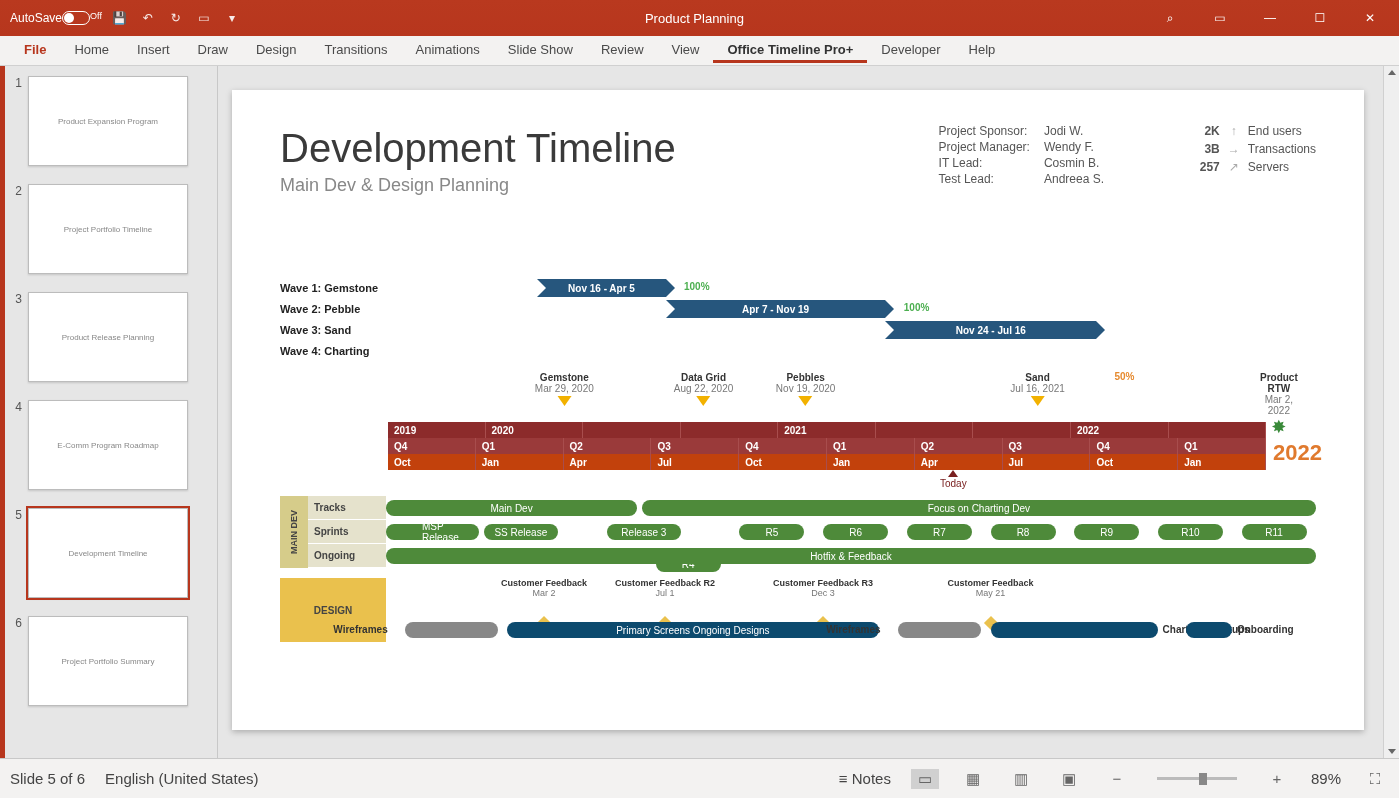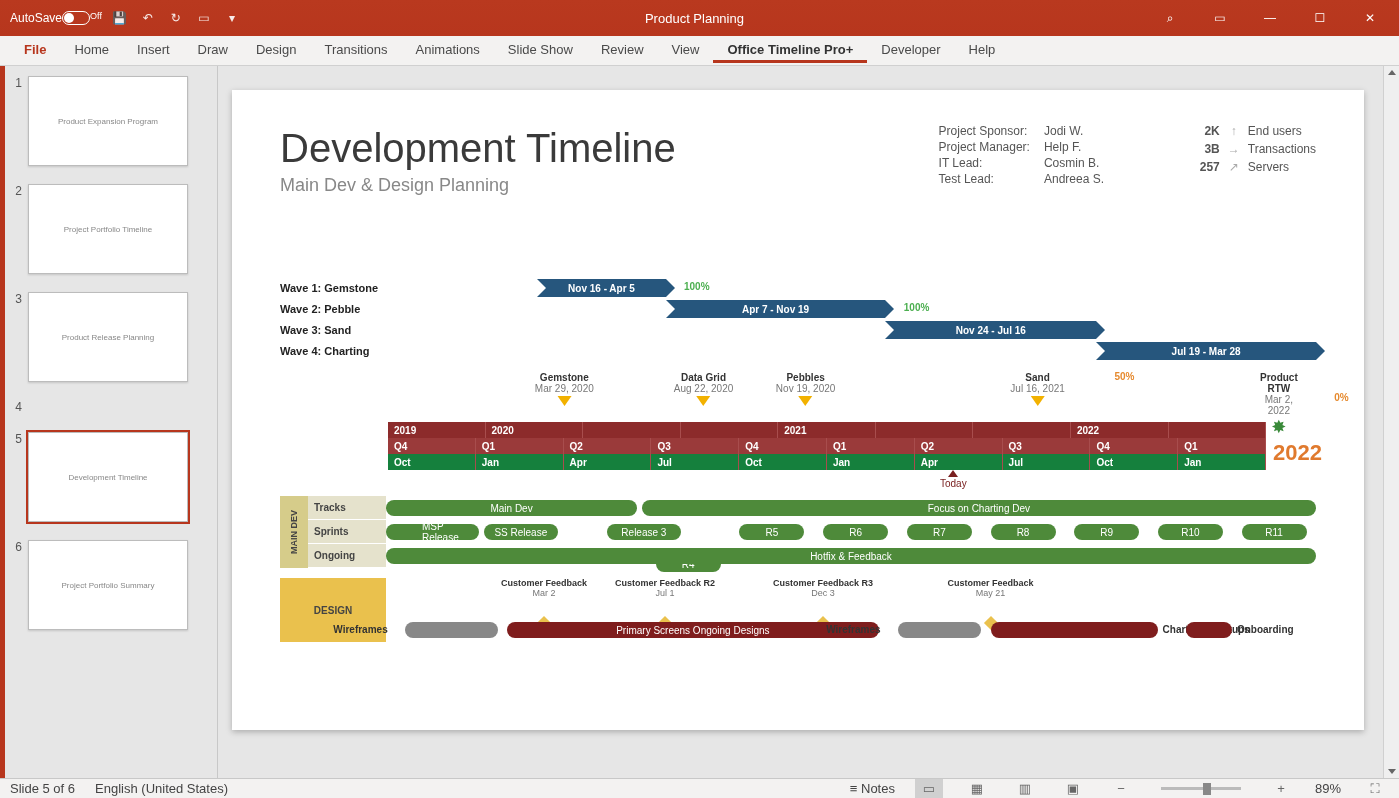--- a/index.html
+++ b/index.html
@@ -66,46 +66,46 @@
   .ms .t2{color:#777;}
   .ms-mark{ width:0;height:0;border-left:7px solid transparent;border-right:7px solid transparent;border-top:10px solid #f2b100; margin:2px auto 0;}
   .ms-star{ color:#3a8a3a; font-size:18px; }
 
   
   .scale{ position:absolute; top:332px; left:156px; right:98px; }
   .scale-row{ display:flex; height:16px; font-size:10px; color:#fff; font-weight:600; }
   .sc-cell{ flex:1; background:#8c2b2b; border-right:1px solid #a84d4d; padding-left:6px; display:flex; align-items:center; }
   .scale-row.top .sc-cell{ background:#8c2b2b; }
   .scale-row.mid .sc-cell{ background:#9a3a3a; }
-  .scale-row.bot .sc-cell{ background:#15803d; }
+  .scale-row.bot .sc-cell{ background:#c2410c; }
   .year-label{ position:absolute; right:-56px; top:18px; font-size:22px; font-weight:700; color:#e07a2e; }
   .today{ position:absolute; top:380px; left:708px; font-size:10px; color:#7a2020; }
   .today::before{content:"";display:block;width:0;height:0;border-left:5px solid transparent;border-right:5px solid transparent;border-bottom:7px solid #7a2020;margin:0 auto 1px;}
 
   
   .lanes{ position:absolute; top:406px; left:48px; right:48px; bottom:24px; font-size:10px; }
   .lane-group{ display:flex; }
   .lg-head{ width:28px; background:#d6cc8a; display:flex; align-items:center; justify-content:center; font-weight:700; font-size:9px; color:#444; }
   .lg-head span{ transform:rotate(-90deg); white-space:nowrap; }
   .lg-rows{ flex:1; }
   .lg-row{ display:flex; align-items:center; height:24px; border-bottom:1px solid #fff; }
   .lg-row .hd{ width:78px; background:#e5e2cc; font-weight:600; color:#444; padding-left:6px; height:100%; display:flex; align-items:center; }
   .lg-row .track{ flex:1; position:relative; height:100%; }
   .pill{ position:absolute; height:16px; top:4px; border-radius:8px; color:#fff; font-size:10px; display:flex; align-items:center; justify-content:center; padding:0 8px; }
   .pill.green{ background:#4e8a3a; }
   .pill.grey{ background:#888; }
-  .pill.purple{ background:#7f1d1d; }
+  .pill.purple{ background:#0c4a6e; }
   .design-head{ width:106px; background:#eac14d; display:flex; align-items:center; justify-content:center; font-weight:700; color:#444; height:64px; }
   .diamond{ position:absolute; width:10px; height:10px; background:#eac14d; transform:rotate(45deg); }
   .dlabel{ position:absolute; text-align:center; transform:translateX(-50%); font-size:9px; }
   .dlabel .t1{ font-weight:600; }
   .dlabel .t2{ color:#777; }
 
   
-  .status { height:20px; background:#f3f2f1; border-top:1px solid #c8c8c8; display:flex; align-items:center; font-size:13px; color:#444; padding:0 10px; gap:20px; }
+  .status { height:40px; background:#f3f2f1; border-top:1px solid #c8c8c8; display:flex; align-items:center; font-size:15px; color:#444; padding:0 10px; gap:20px; }
   .status .spacer{ flex:1; }
   .status .viewbtn{ width:28px; height:20px; display:flex; align-items:center;justify-content:center; color:#666; }
   .status .viewbtn.on{ background:#d0d0d0; }
   .zoom-slider{ width:80px; height:3px; background:#bbb; position:relative; margin:0 6px; }
   .zoom-slider::after{content:"";width:8px;height:12px;background:#888;position:absolute;top:-4px;left:42px;}
 </style>
 </head>
 <body>
 
 <div class="titlebar">
@@ -156,41 +156,42 @@
       <div class="thumb-row">
         <div class="thumb-num">2</div>
         <div class="thumb">Project Portfolio Timeline</div>
       </div>
       <div class="thumb-row">
         <div class="thumb-num">3</div>
         <div class="thumb">Product Release Planning</div>
       </div>
       <div class="thumb-row">
         <div class="thumb-num">4</div>
+        <div class="thumb">E-Comm Program Roadmap</div>
       </div>
       <div class="thumb-row">
         <div class="thumb-num">5</div>
         <div class="thumb sel">Development Timeline</div>
       </div>
       <div class="thumb-row">
         <div class="thumb-num">6</div>
         <div class="thumb">Project Portfolio Summary</div>
       </div>
     </div>
 
   <div class="canvas-wrap">
     <div class="slide">
       <h1>Development Timeline</h1>
       <div class="sub">Main Dev &amp; Design Planning</div>
 
       <div class="meta-block" id="meta">
           <div class="lbl">Project Sponsor:</div>
           <div>Jodi W.</div>
           <div class="lbl">Project Manager:</div>
-          <div>Help F.</div>
+          <div>Wendy F.</div>
           <div class="lbl">IT Lead:</div>
           <div>Cosmin B.</div>
           <div class="lbl">Test Lead:</div>
           <div>Andreea S.</div>
         </div>
       <div class="kpi-block" id="kpis">
           <div class="num">2K</div>
           <div class="kpi-ico">↑</div>
           <div>End users</div>
           <div class="num">3B</div>
@@ -218,24 +219,20 @@
           </div>
           <div class="wave-row">
             <div class="wave-label">Wave 3: Sand</div>
             <div class="wave-track">
               <div class="wave-bar" style="left: 53%; width: 23%;">Nov 24 - Jul 16</div>
               <div class="wave-pct pct-orange" style="left: 78%; top: 2px;">50%</div>
             </div>
           </div>
           <div class="wave-row">
             <div class="wave-label">Wave 4: Charting</div>
-            <div class="wave-track">
-              <div class="wave-bar" style="left: 76%; width: 24%;">Jul 19 - Mar 28</div>
-              <div class="wave-pct pct-orange" style="left: 102%; top: 2px;">0%</div>
-            </div>
           </div>
         </div>
 
       <div class="ms-row" id="msrow">
           <div class="ms" style="left: 19%;">
             <div class="t1">Gemstone</div>
             <div class="t2">Mar 29, 2020</div>
             <div class="ms-mark"></div>
           </div>
           <div class="ms" style="left: 34%;">

